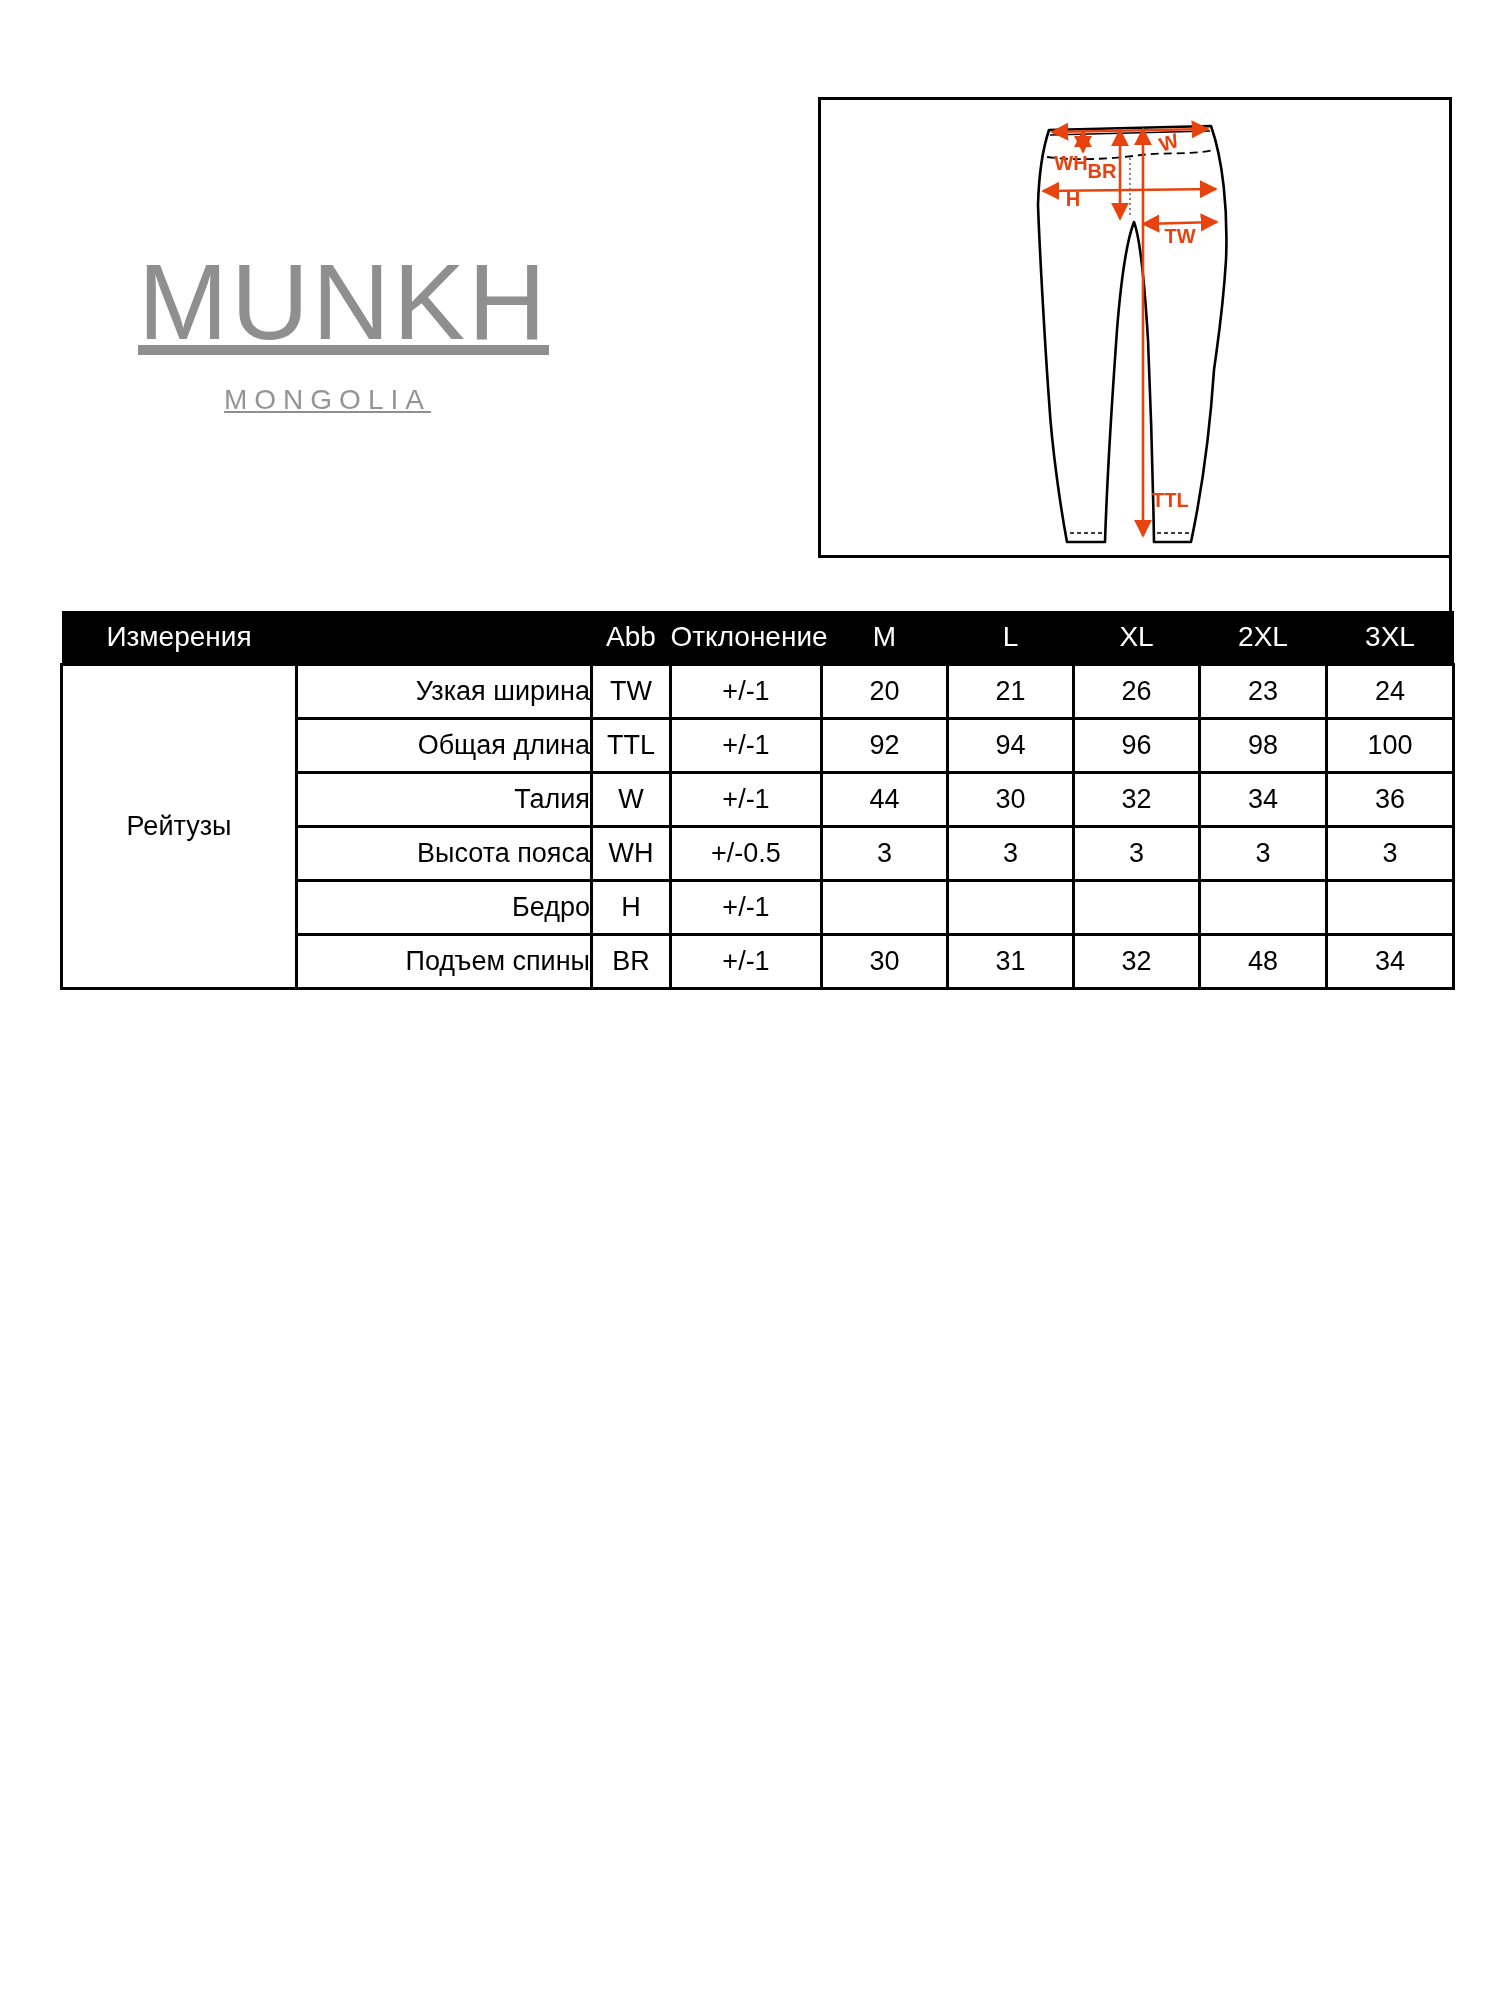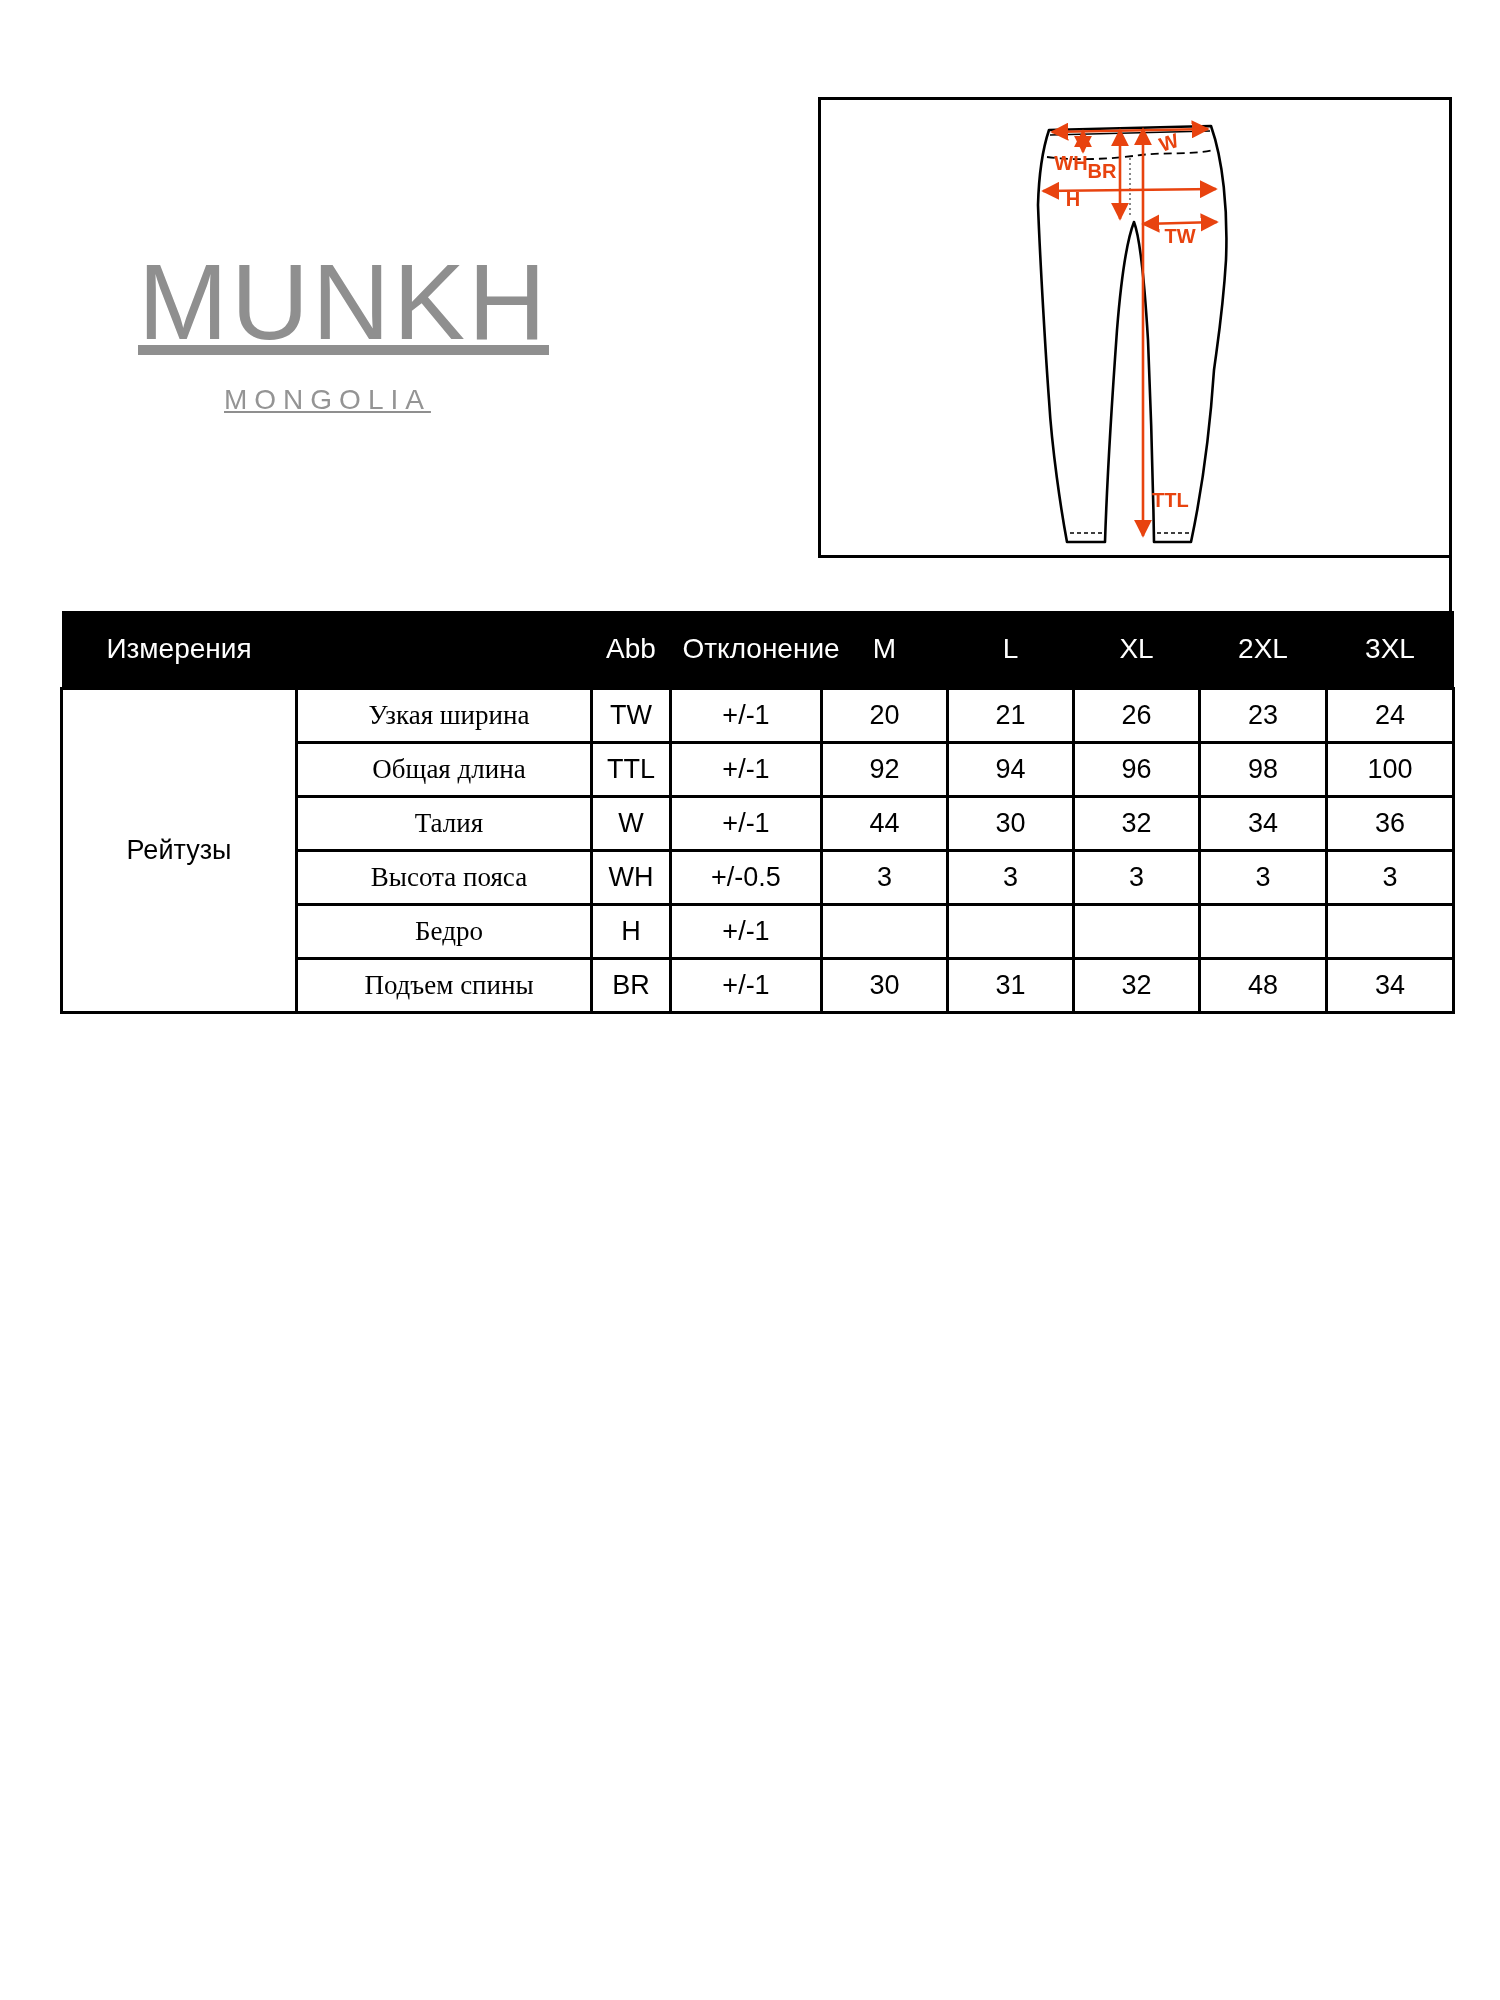--- a/index.html
+++ b/index.html
@@ -27,27 +27,27 @@
     position:absolute;left:1449px;top:555px;width:3px;height:59px;background:#000;
   }
   
   .size-table{
     position:absolute;left:60px;top:611px;width:1392px;
     border-collapse:collapse;table-layout:fixed;
     font-size:27px;color:#000;
   }
   .size-table th{
     background:#000;color:#fff;font-weight:400;font-size:28px;
-    height:52px;border:none;padding:12px;text-align:center;margin-left:32px;
+    height:52px;border:none;padding:0;text-align:center;margin-left:32px;
   }
   .size-table td{
     border:3px solid #000;height:51px;padding:0;text-align:center;
     background:#fff;vertical-align:middle;
   }
-  .size-table td.row-name{text-align:center;padding-left:10px;font-family:Liberation Serif, serif;}
+  .size-table td.row-name{text-align:right;padding-left:10px;}
   .size-table td.group-cell{text-align:center;vertical-align:middle;}
 </style>
 </head>
 <body>
 
 <div class="page">
 
   <div class="logo">
     <div class="logo-name">MUNKH</div>
     <div class="logo-sub">MONGOLIA</div>

